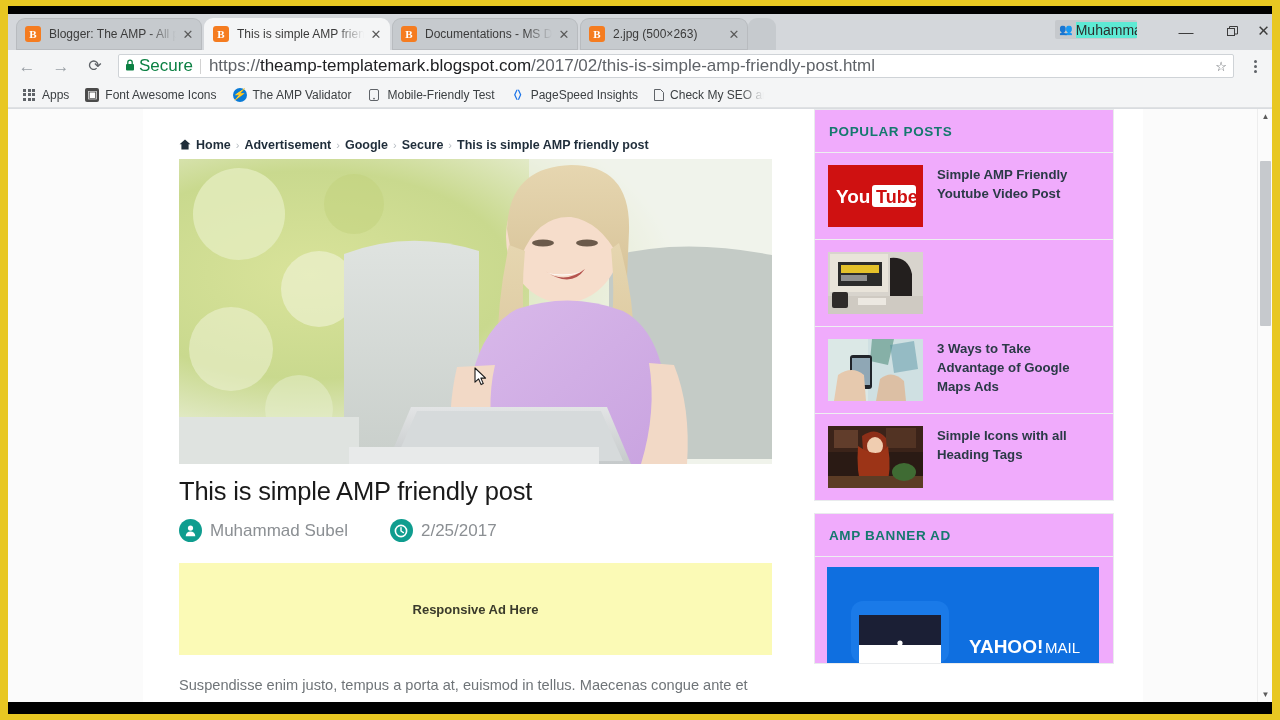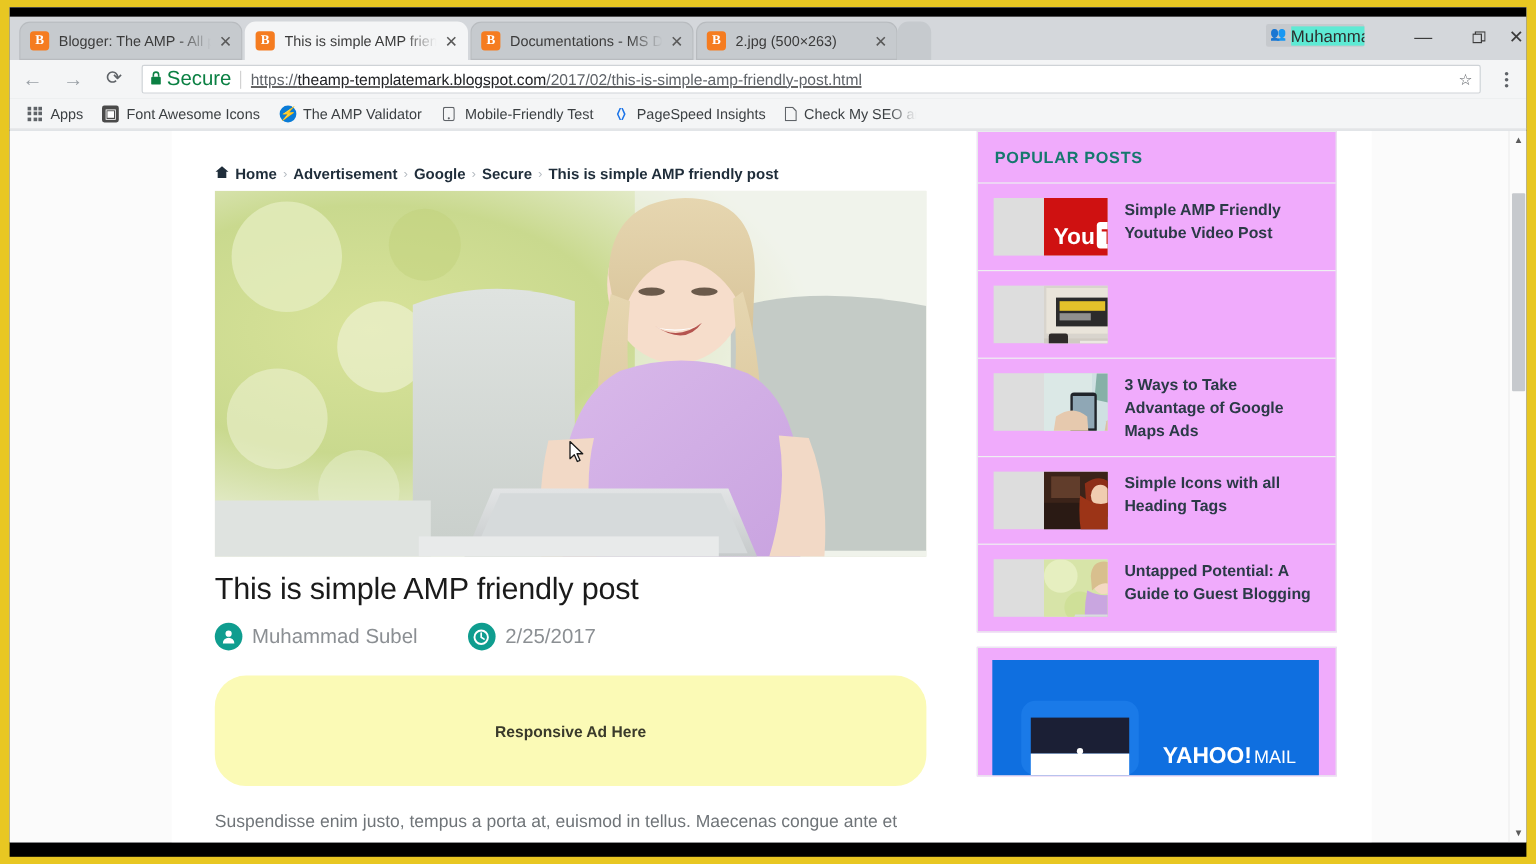--- a/index.html
+++ b/index.html
@@ -103,21 +103,21 @@
   .navbtn.reload { color:#5f6368; font-size:16px; }
   .omnibox {
     flex:1 1 auto; height:24px; margin:0 8px 0 8px;
     background:#fff; border:1px solid #cfd3d7; border-radius:2px;
     display:flex; align-items:center; padding:0 6px;
     position:relative;
   }
   .lock-ico { color:#0b8043; font-size:11px; margin-right:4px; }
   .secure-label { color:#0b8043; font-size:17px; margin-right:7px; }
   .omni-div { width:1px; height:15px; background:#d2d2d2; margin-right:8px; }
-  .url { font-size:13px; white-space:nowrap; overflow:hidden;text-decoration:underline; }
+  .url { font-size:17px; white-space:nowrap; overflow:hidden; }
   .url .u-scheme { color:#5f6368; }
   .url .u-host { color:#202124; }
   .url .u-path { color:#5f6368; }
   .star-ico { margin-left:auto; color:#5f6368; font-size:13px; padding-left:6px; }
   .menu-dots {
     width:26px; height:28px; margin-right:4px;
     display:flex; flex-direction:column; align-items:center; justify-content:center; gap:2px;
   }
   .menu-dots i { width:3px; height:3px; border-radius:50%; background:#5f6368; display:block; }
 
@@ -173,21 +173,21 @@
   .meta-item { display:flex; align-items:center; gap:8px; }
   .meta-badge {
     width:23px; height:23px; border-radius:50%; background:#0f9d8f;
     display:flex; align-items:center; justify-content:center; color:#fff; font-size:13px;
   }
   .meta-text { font-size:17px; color:#8b8f93; }
   .meta-gap { width:42px; }
 
   .ad-box {
     position:absolute; left:0; top:434px; width:593px; height:92px;
-    background:#fbfab6; display:flex; align-items:center; justify-content:center;border-radius:26px;
+    background:#fbfab6; display:flex; align-items:center; justify-content:center;
   }
   .ad-box-text { font-size:13px; font-weight:bold; color:#3a3a2b; }
 
   .body-copy {
     position:absolute; left:0; top:542px; width:595px;
     font-size:14.6px; line-height:29px; color:#6f7478;
   }
 
   
   .sidebar { position:absolute; left:671px; top:0; width:300px; }
@@ -196,21 +196,21 @@
   }
   .widget-head {
     padding:14px 14px 13px 14px; border-bottom:1px solid #edeff0;
     font-size:13.5px; font-weight:bold; color:#15786e; letter-spacing:0.6px;
   }
   .pp-item {
     display:flex; gap:14px; align-items:flex-start;
     padding:12px 13px 12px 13px; border-bottom:1px solid #eef0f1;
   }
   .pp-item:last-child { border-bottom:none; }
-  .pp-thumb { flex:0 0 95px; width:95px; height:48px; overflow:hidden; background:#ddd;padding-left:42px; }
+  .pp-thumb { flex:0 0 95px; width:95px; height:62px; overflow:hidden; background:#ddd; }
   .pp-title {
     font-size:13.2px; font-weight:bold; color:#2b3a47; line-height:19px;
   }
   .banner-body { padding:10px 12px 0 12px; }
   .yahoo-banner {
     width:272px; height:96px; background:#0f6fe0; position:relative; overflow:hidden;
   }
 
   
   .scrollbar {
@@ -528,39 +528,24 @@
                   <path d="M34 10 Q48 0 58 12 L60 40 Q48 34 36 40 Z" fill="#8d2f18"></path>
                   <ellipse cx="47" cy="20" rx="8" ry="9" fill="#f0cdb0"></ellipse>
                   <path d="M30 20 Q28 46 34 62 L58 62 Q64 44 60 20 Q50 34 30 20 Z" fill="#9c3417"></path>
                   <rect x="0" y="50" width="95" height="12" fill="#5c3c25"></rect>
                   <ellipse cx="76" cy="46" rx="12" ry="9" fill="#3f6b33"></ellipse>
                 </svg>
               </div>
               <div class="pp-title">Simple Icons with all Heading Tags</div>
             </div>
 
-            <div class="pp-item">
-              <div class="pp-thumb">
-                <svg width="95" height="62" viewBox="0 0 95 62">
-                  <rect width="95" height="62" fill="#d7e4a8"></rect>
-                  <circle cx="14" cy="14" r="14" fill="#e6efc0"></circle>
-                  <circle cx="30" cy="40" r="13" fill="#cfe098"></circle>
-                  <rect x="58" y="0" width="37" height="62" fill="#eef1ef"></rect>
-                  <ellipse cx="50" cy="18" rx="10" ry="11" fill="#f4d9c2"></ellipse>
-                  <path d="M39 14 Q40 2 50 2 Q61 2 61 16 L60 26 Q52 14 40 26 Z" fill="#d8bf8e"></path>
-                  <path d="M36 26 Q32 46 36 62 L66 62 Q70 44 64 26 Q52 34 36 26 Z" fill="#c9a6e0"></path>
-                  <path d="M26 46 L74 46 L80 62 L20 62 Z" fill="#d8dcdd"></path>
-                  <rect x="28" y="48" width="44" height="12" fill="#e6e9ea"></rect>
-                </svg>
-              </div>
-              <div class="pp-title">Untapped Potential: A Guide to Guest Blogging</div>
-            </div>
           </div>
 
           <div class="widget">
+            <div class="widget-head">AMP BANNER AD</div>
             <div class="banner-body">
               <div class="yahoo-banner">
                 <svg width="272" height="96" viewBox="0 0 272 96">
                   <rect width="272" height="96" fill="#0f6fe0"></rect>
                   <rect x="24" y="34" width="98" height="62" rx="12" fill="#1a7ae8"></rect>
                   <rect x="32" y="48" width="82" height="30" fill="#1b1f35"></rect>
                   <rect x="32" y="78" width="82" height="18" fill="#ffffff"></rect>
                   <circle cx="73" cy="76" r="2.6" fill="#ffffff"></circle>
                   <text x="142" y="86" font-family="Liberation Sans, sans-serif" font-size="19" font-weight="bold" fill="#ffffff">YAHOO!</text>
                   <text x="218" y="86" font-family="Liberation Sans, sans-serif" font-size="15" fill="#ffffff">MAIL</text>

